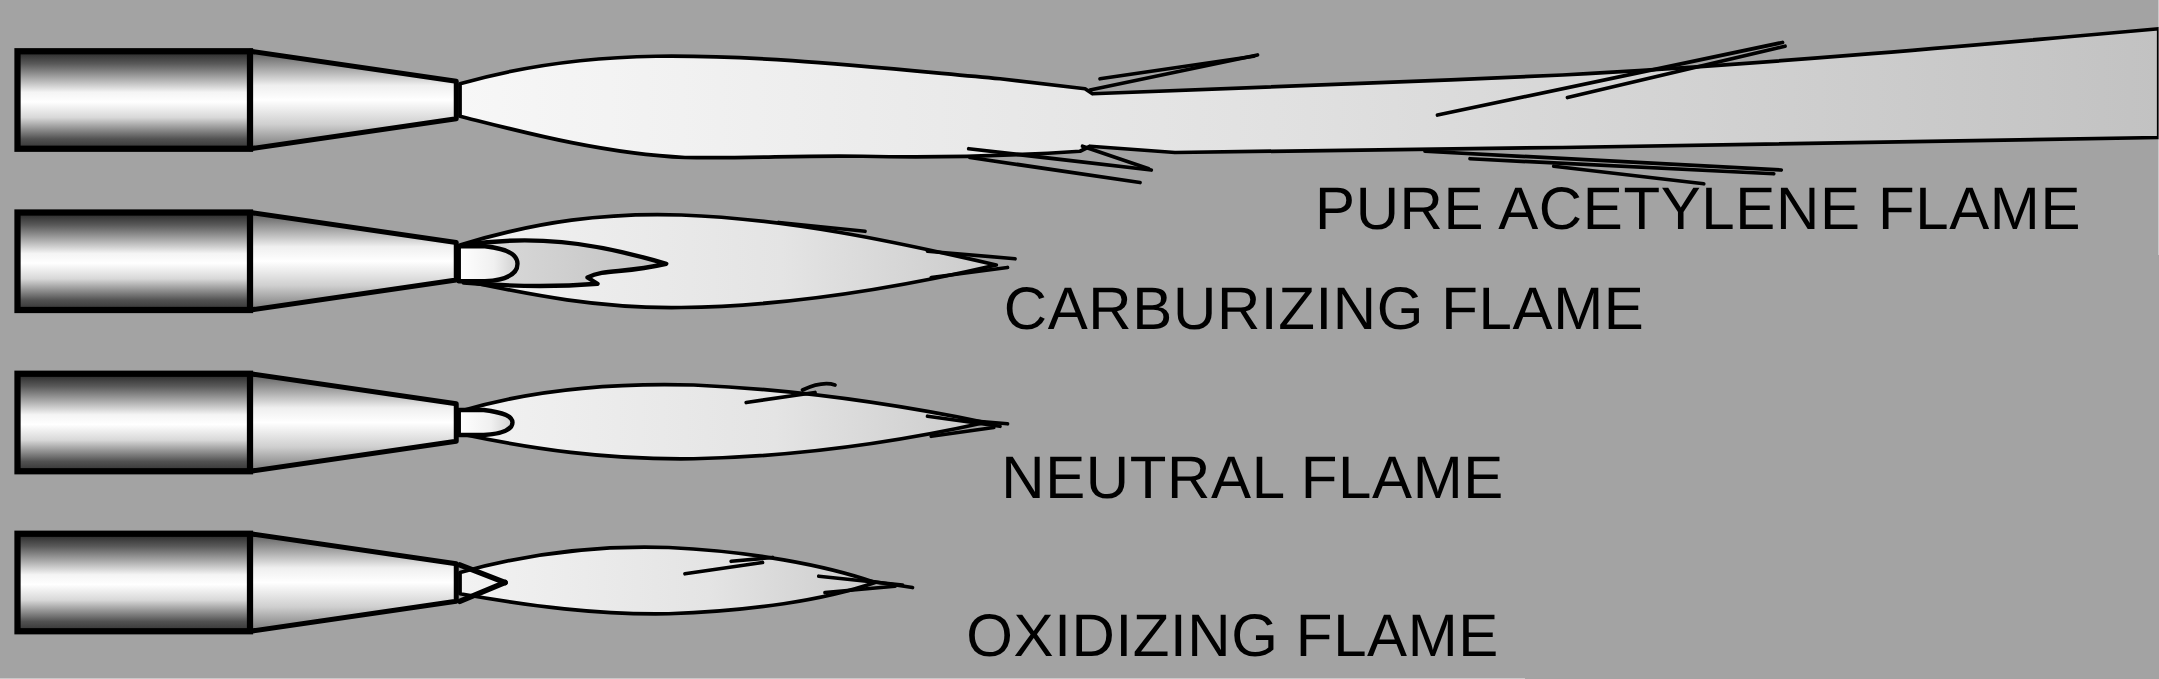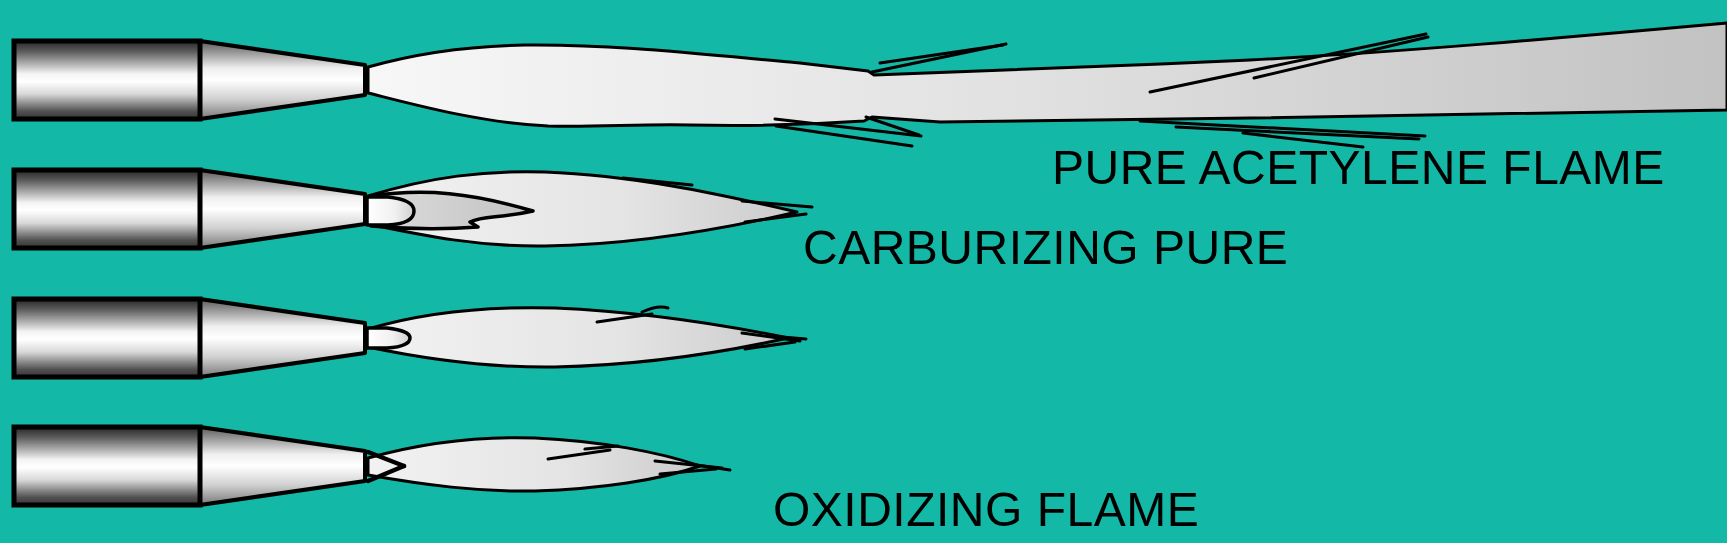--- a/index.html
+++ b/index.html
@@ -1,19 +1,19 @@
 <!DOCTYPE html>
 <html><head>
 <meta charset="utf-8">
 <style>
   html,body{margin:0;padding:0;background:#ffffff;}
   #stage{
     position:relative;
     width:1727px;height:543px;
-    background:#14b8a6;
+    background:#a3a3a3;
     overflow:hidden;
     font-family:"Liberation Sans", sans-serif;
   }
   #art{position:absolute;left:0;top:0;}
   .flame-label{
     position:absolute;
     font-size:48px;
     line-height:1.0;
     color:#000000;
     white-space:nowrap;
@@ -160,15 +160,16 @@
         <path d="M 655 461 L 722 468"></path>
         <path d="M 660 474 L 716 469"></path>
         <path d="M 690 464 L 730 470"></path>
       </g>
       <polygon points="200,427 365,451 365,481 200,505" fill="url(#gCone)" stroke="#000" stroke-width="4" stroke-linejoin="round"></polygon>
       <rect x="14" y="427" width="186" height="78" fill="url(#gBarrel)" stroke="#000" stroke-width="5"></rect>
     </g>
   </svg>
 
   <div class="flame-label" id="label-pure">PURE ACETYLENE FLAME</div>
-  <div class="flame-label" id="label-carb">CARBURIZING PURE</div>
+  <div class="flame-label" id="label-carb">CARBURIZING FLAME</div>
+  <div class="flame-label" id="label-neutral">NEUTRAL FLAME</div>
   <div class="flame-label" id="label-oxid">OXIDIZING FLAME</div>
 </div>
 
 </body></html>

